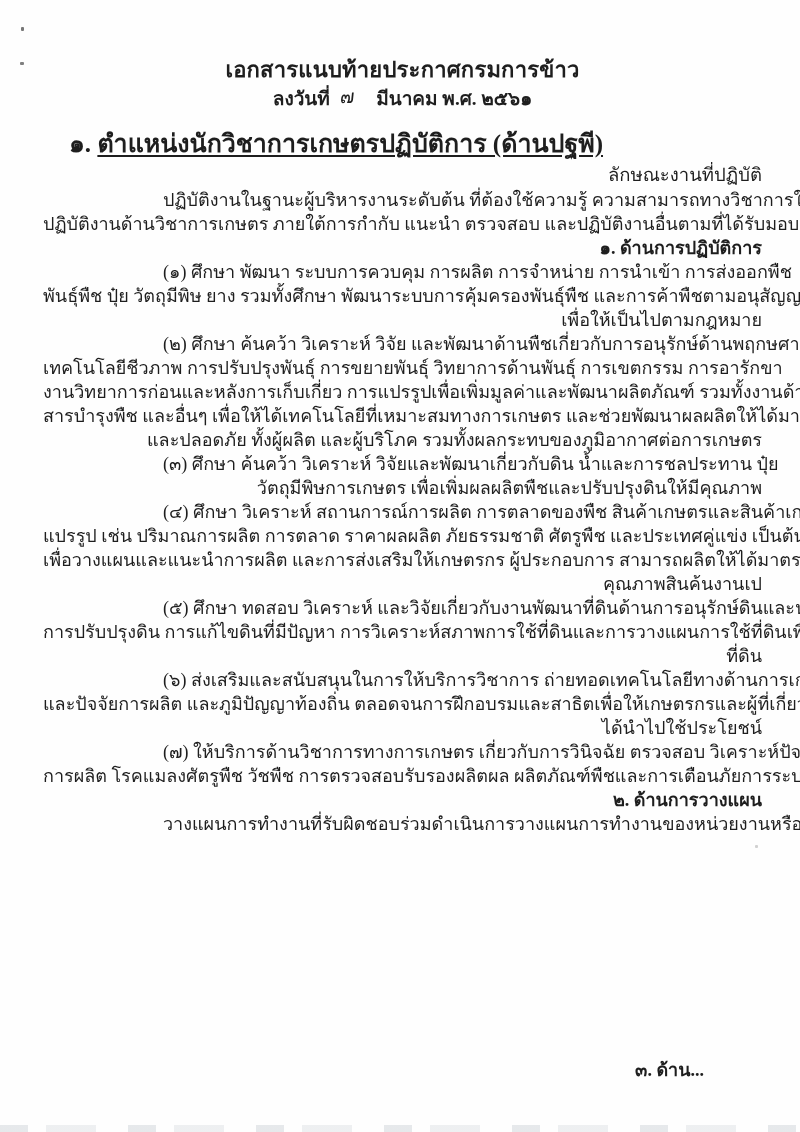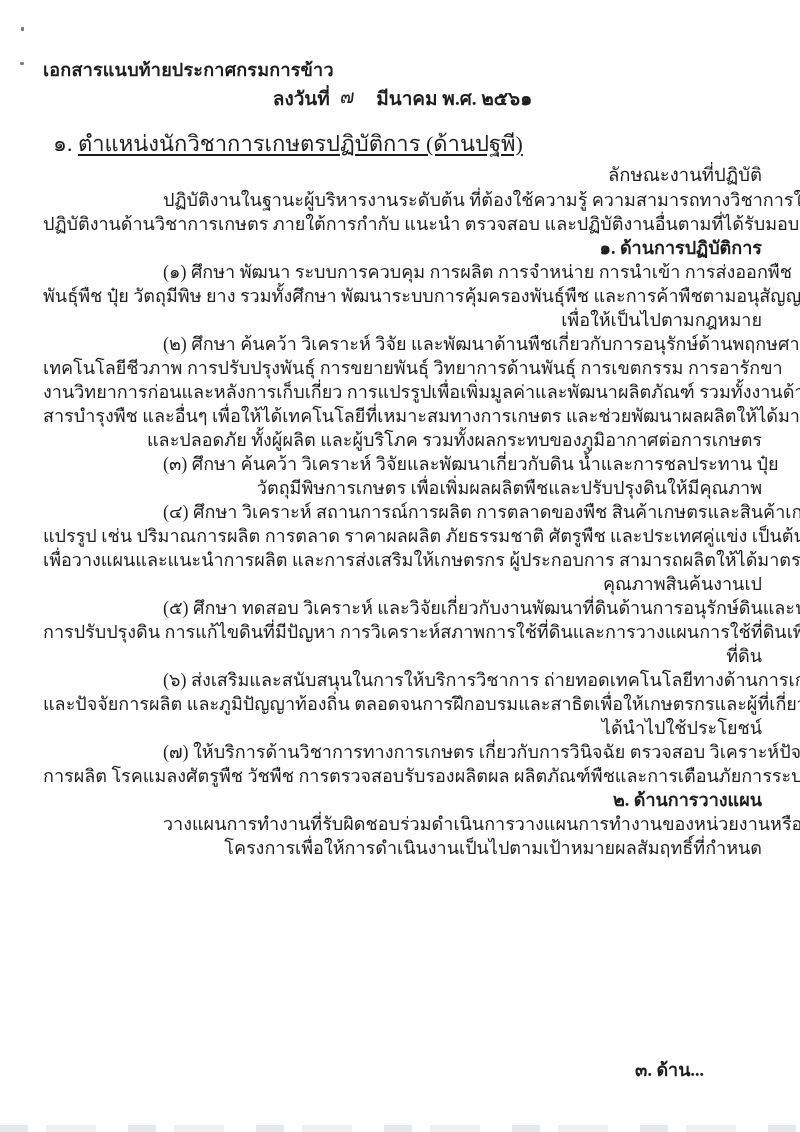--- a/index.html
+++ b/index.html
@@ -17,43 +17,43 @@
     font-family: "Liberation Serif", "DejaVu Serif", serif;
     color: #1e1e1e;
   }
   .content {
     position: absolute;
     left: 43px;
     right: 38px;
     top: 56px;
   }
   .doc-title {
-    text-align: left;
-    font-size: 18px;
+    text-align: center;
+    font-size: 22px;
     font-weight: bold;
     line-height: 28px;
     letter-spacing: 0.2px;
   }
   .doc-date {
     text-align: center;
     font-size: 19px;
     font-weight: bold;
     line-height: 30px;
   }
   .doc-date .day {
     display: inline-block;
     margin: 0 22px 0 10px;
     font-weight: normal;
     transform: skewX(-6deg) translateY(-2px);
   }
   .position-heading {
     margin-top: 16px;
-    margin-left: 10px;
-    font-size: 22px;
-    font-weight: normal;
+    margin-left: 26px;
+    font-size: 25px;
+    font-weight: bold;
     line-height: 28px;
   }
   .position-heading .underlined {
     text-decoration: underline;
     text-underline-offset: 3px;
   }
   .body-blocks {
     margin-top: 4px;
     font-size: 18px;
     line-height: 24px;
@@ -149,21 +149,20 @@
         <div class="line indent">(๕) ศึกษา ทดสอบ วิเคราะห์ และวิจัยเกี่ยวกับงานพัฒนาที่ดินด้านการอนุรักษ์ดินและน้ำ</div>
         <div class="line">การปรับปรุงดิน การแก้ไขดินที่มีปัญหา การวิเคราะห์สภาพการใช้ที่ดินและการวางแผนการใช้ที่ดินเพื่อการพัฒนา</div>
         <div class="line">ที่ดิน</div>
         <div class="line indent">(๖) ส่งเสริมและสนับสนุนในการให้บริการวิชาการ ถ่ายทอดเทคโนโลยีทางด้านการเกษตร</div>
         <div class="line">และปัจจัยการผลิต และภูมิปัญญาท้องถิ่น ตลอดจนการฝึกอบรมและสาธิตเพื่อให้เกษตรกรและผู้ที่เกี่ยวข้อง</div>
         <div class="line">ได้นำไปใช้ประโยชน์</div>
         <div class="line indent">(๗) ให้บริการด้านวิชาการทางการเกษตร เกี่ยวกับการวินิจฉัย ตรวจสอบ วิเคราะห์ปัจจัย</div>
         <div class="line">การผลิต โรคแมลงศัตรูพืช วัชพืช การตรวจสอบรับรองผลิตผล ผลิตภัณฑ์พืชและการเตือนภัยการระบาด</div>
         <div class="section-heading">๒. ด้านการวางแผน</div>
         <div class="line indent">วางแผนการทำงานที่รับผิดชอบร่วมดำเนินการวางแผนการทำงานของหน่วยงานหรือ</div>
-        <div class="line">โครงการเพื่อให้การดำเนินงานเป็นไปตามเป้าหมายผลสัมฤทธิ์ที่กำหนด</div>
       </div>
 
   </div>
 
   <div class="footer-continuation">๓. ด้าน...</div>
 
   <div class="page-edge-artifact"></div>
 
 </div>
 

